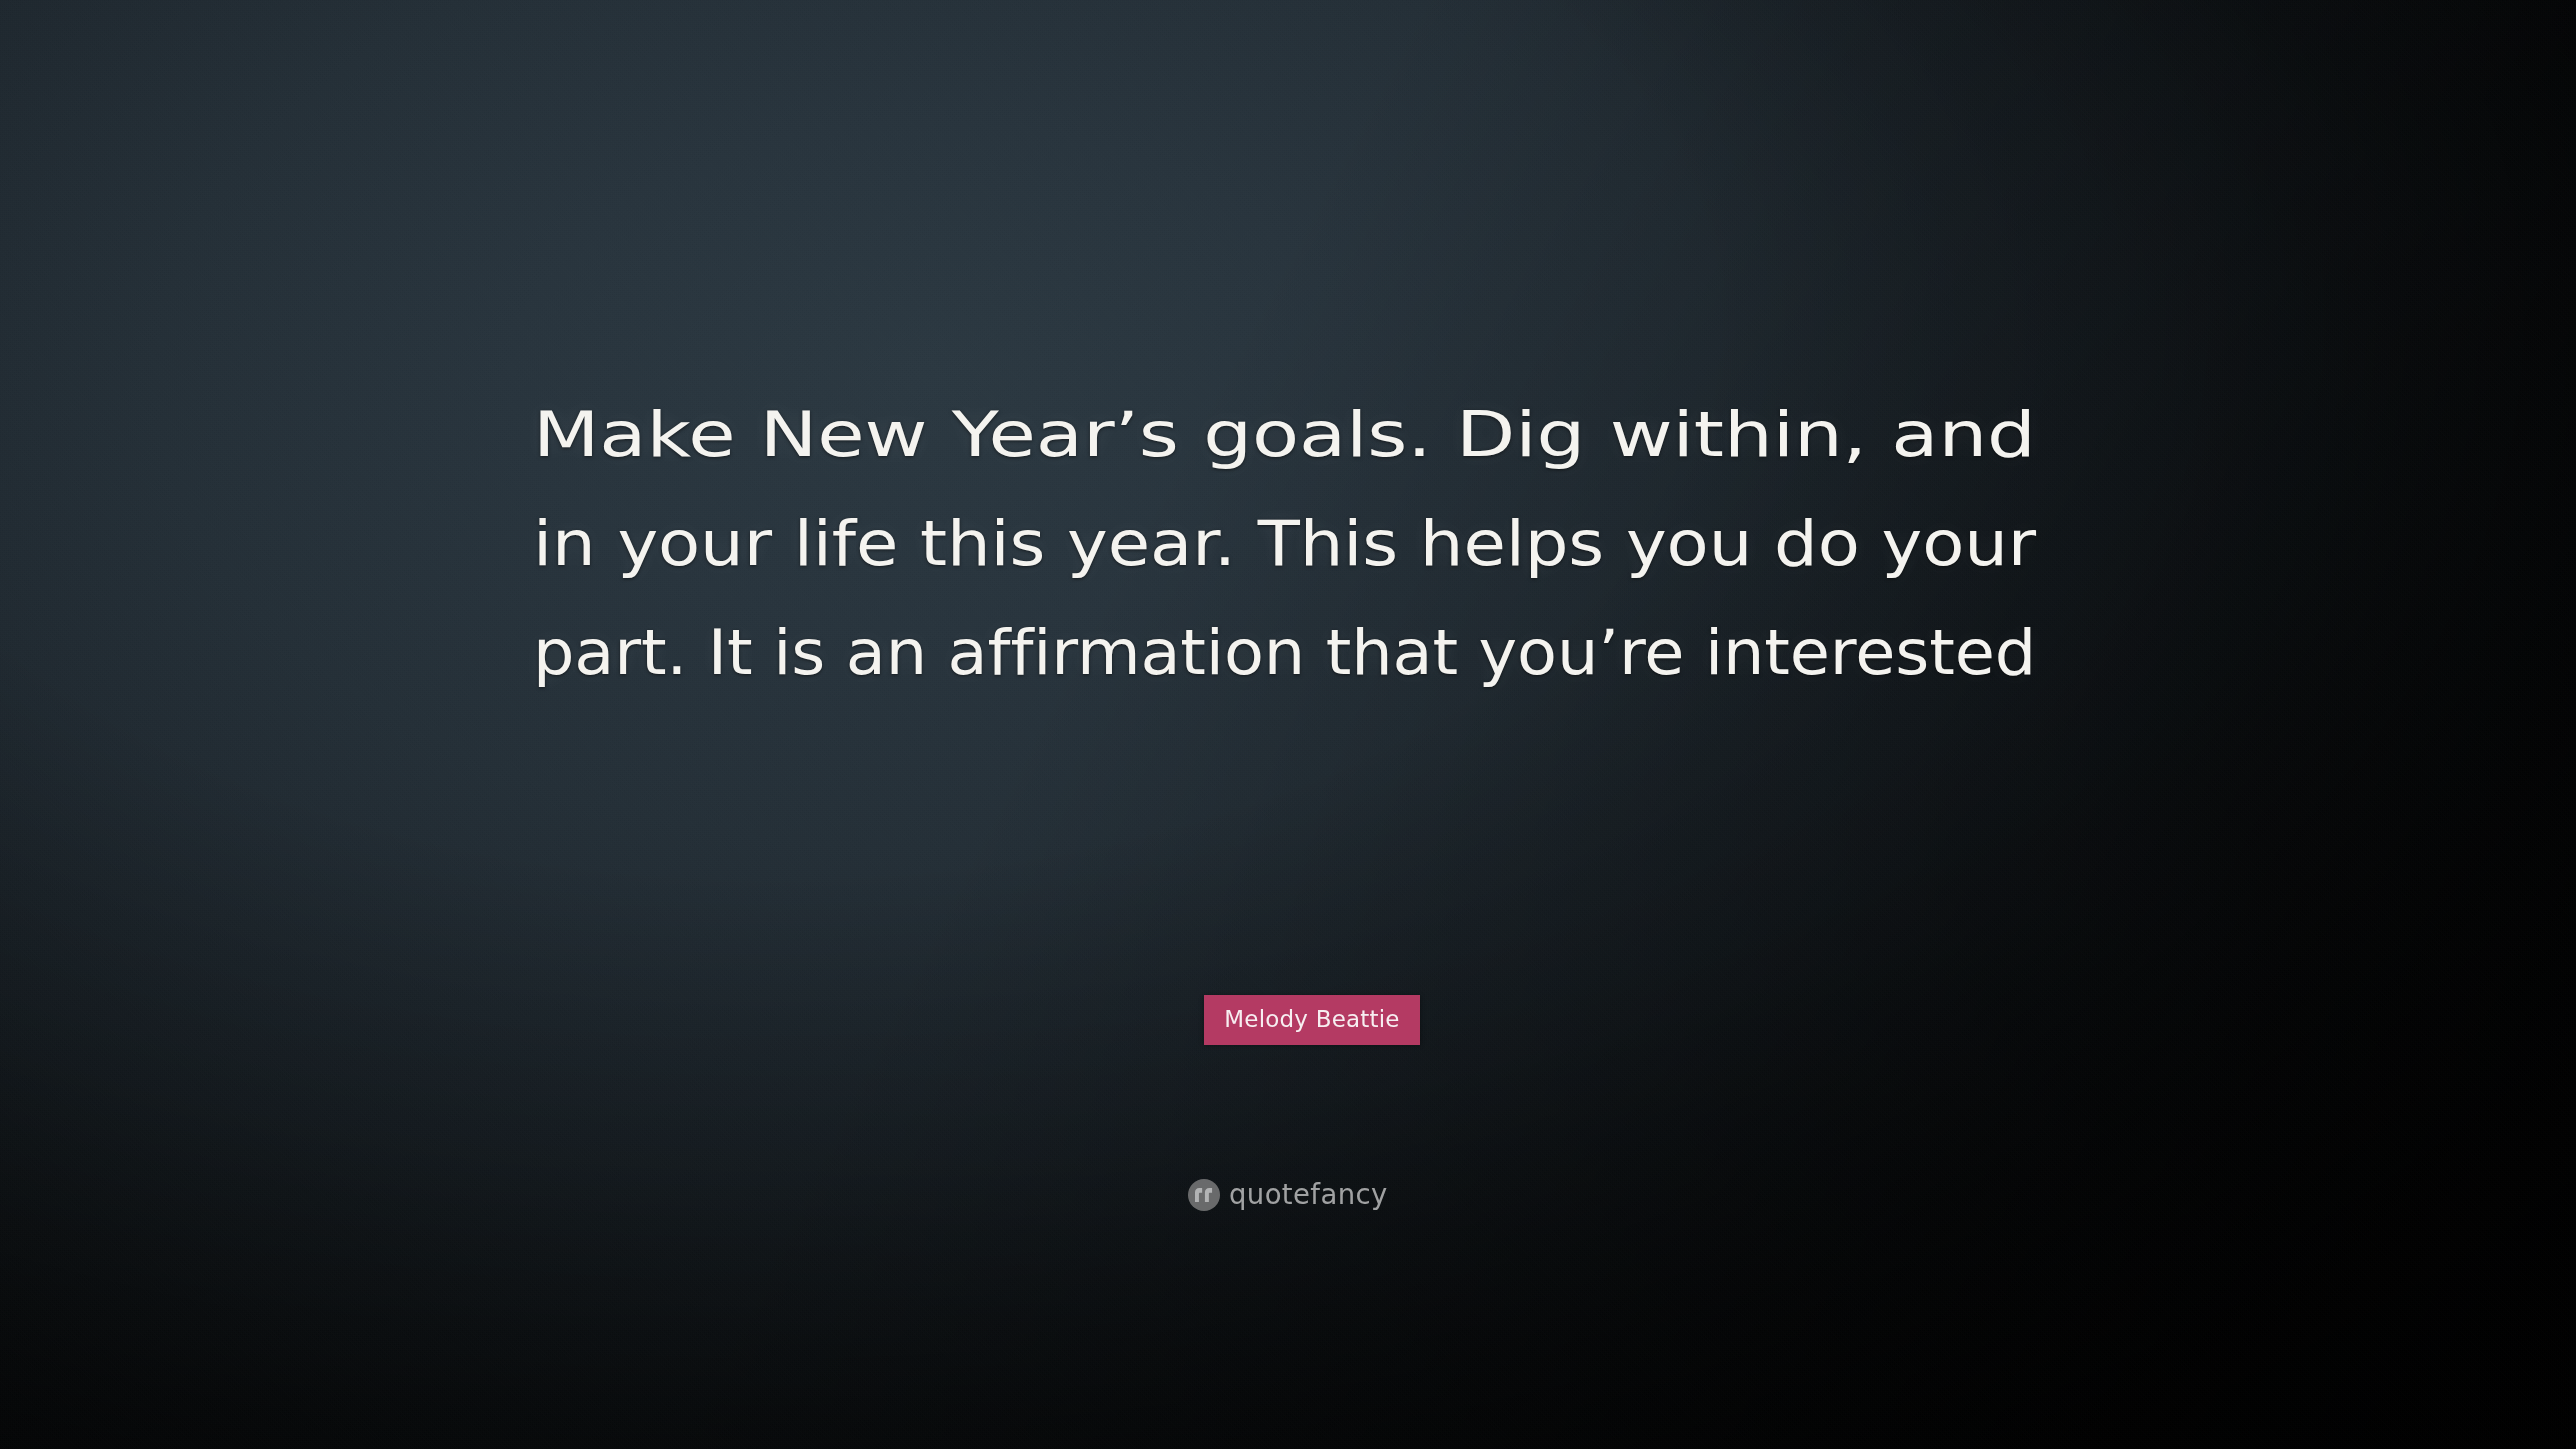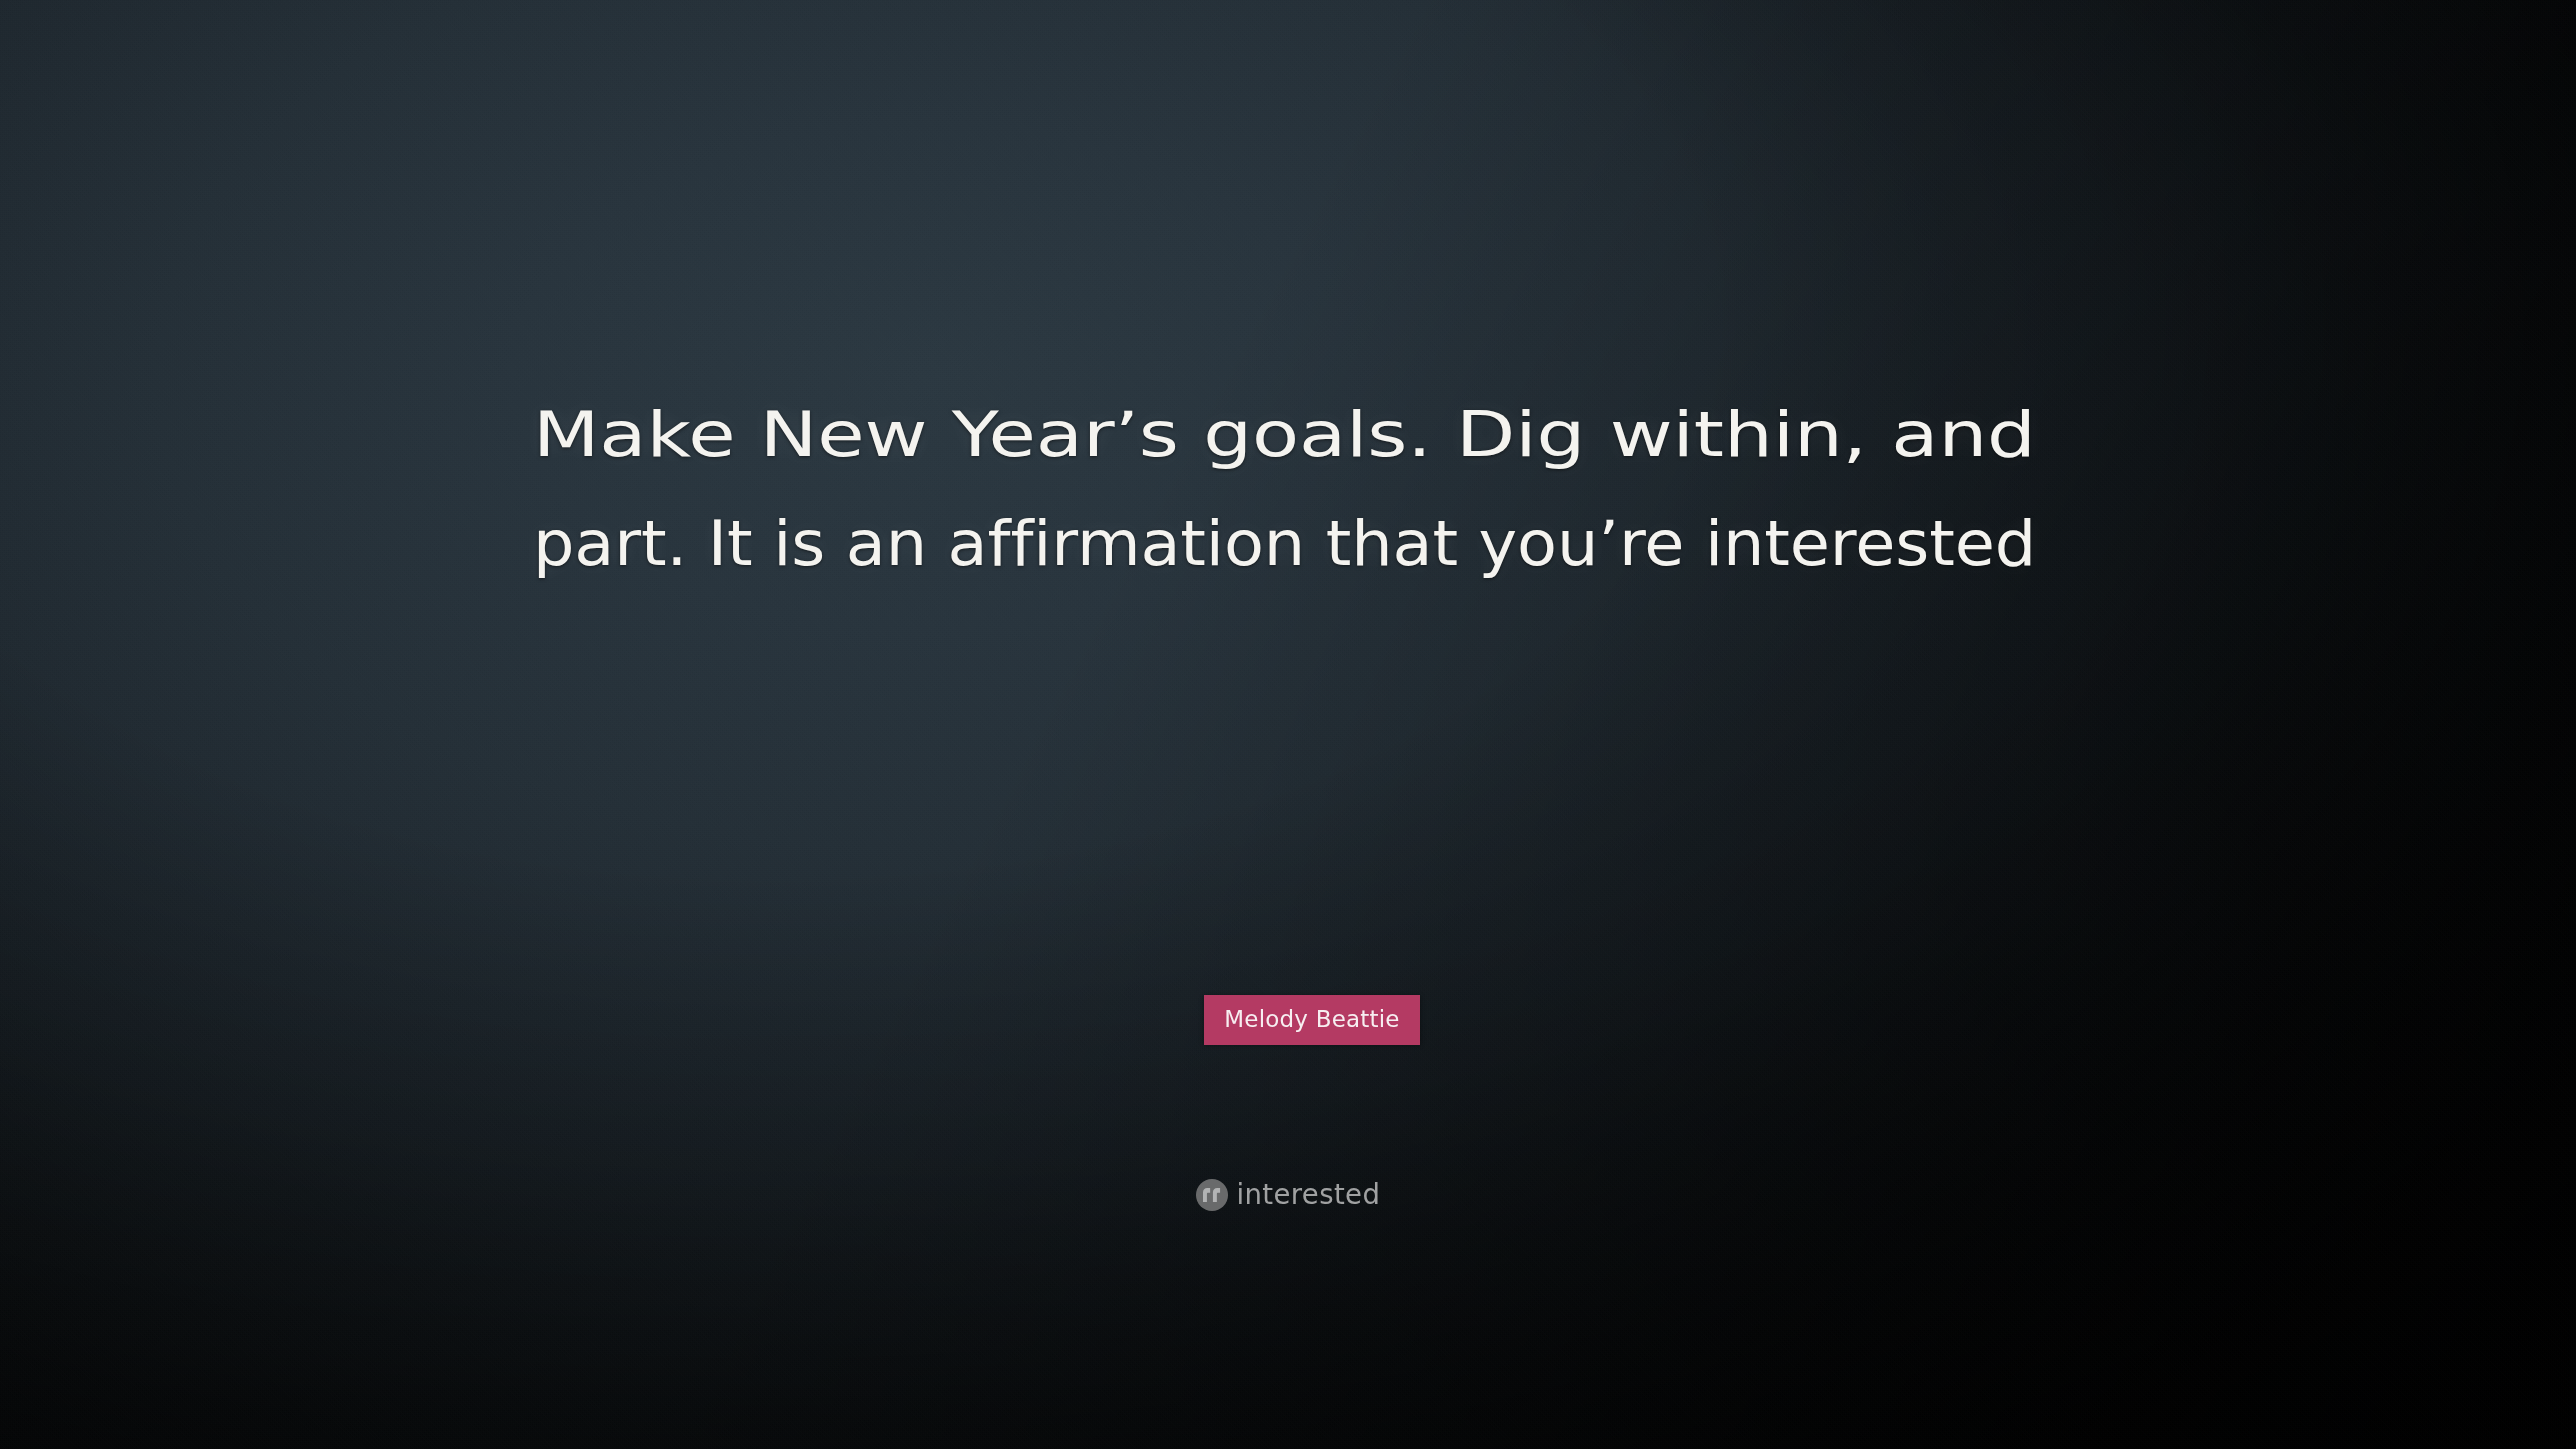--- a/index.html
+++ b/index.html
@@ -183,33 +183,36 @@
   <div class="bg-vignette"></div>
   <div class="bg-grain"></div>
 
   <div class="content">
 
     <div class="quote-block">
       <div class="quote-line">
         <span style="transform: scaleX(1.24255);">Make New Year’s goals. Dig within, and</span>
       </div>
       <div class="quote-line">
+        <span style="transform: scaleX(1.11152);">in your life this year. This helps you do your</span>
+      </div>
+      <div class="quote-line">
         <span style="transform: scaleX(1.05336);">part. It is an affirmation that you’re interested</span>
       </div>
     </div>
 
     <div class="author-badge-wrap">
       <div class="author-badge">Melody Beattie</div>
     </div>
 
     <div class="watermark-wrap">
       <span class="wm-logo">
         <svg width="18" height="14" viewBox="0 0 27 21" aria-hidden="true">
           <path d="M0 21 V6.5 C0 2.6 2.6 0 6.4 0 h4.3 v7.2 h-3.2 c-1.0 0-1.6 0.6-1.6 1.6 V21 Z" fill="#f2f2f2"></path>
           <path d="M14.9 21 V6.5 C14.9 2.6 17.5 0 21.3 0 h4.3 v7.2 h-3.2 c-1.0 0-1.6 0.6-1.6 1.6 V21 Z" fill="#f2f2f2"></path>
         </svg>
       </span>
-      <span class="wm-text">interested</span>
+      <span class="wm-text">quotefancy</span>
     </div>
 
   </div>
 </div>
 
 
 </body></html>

